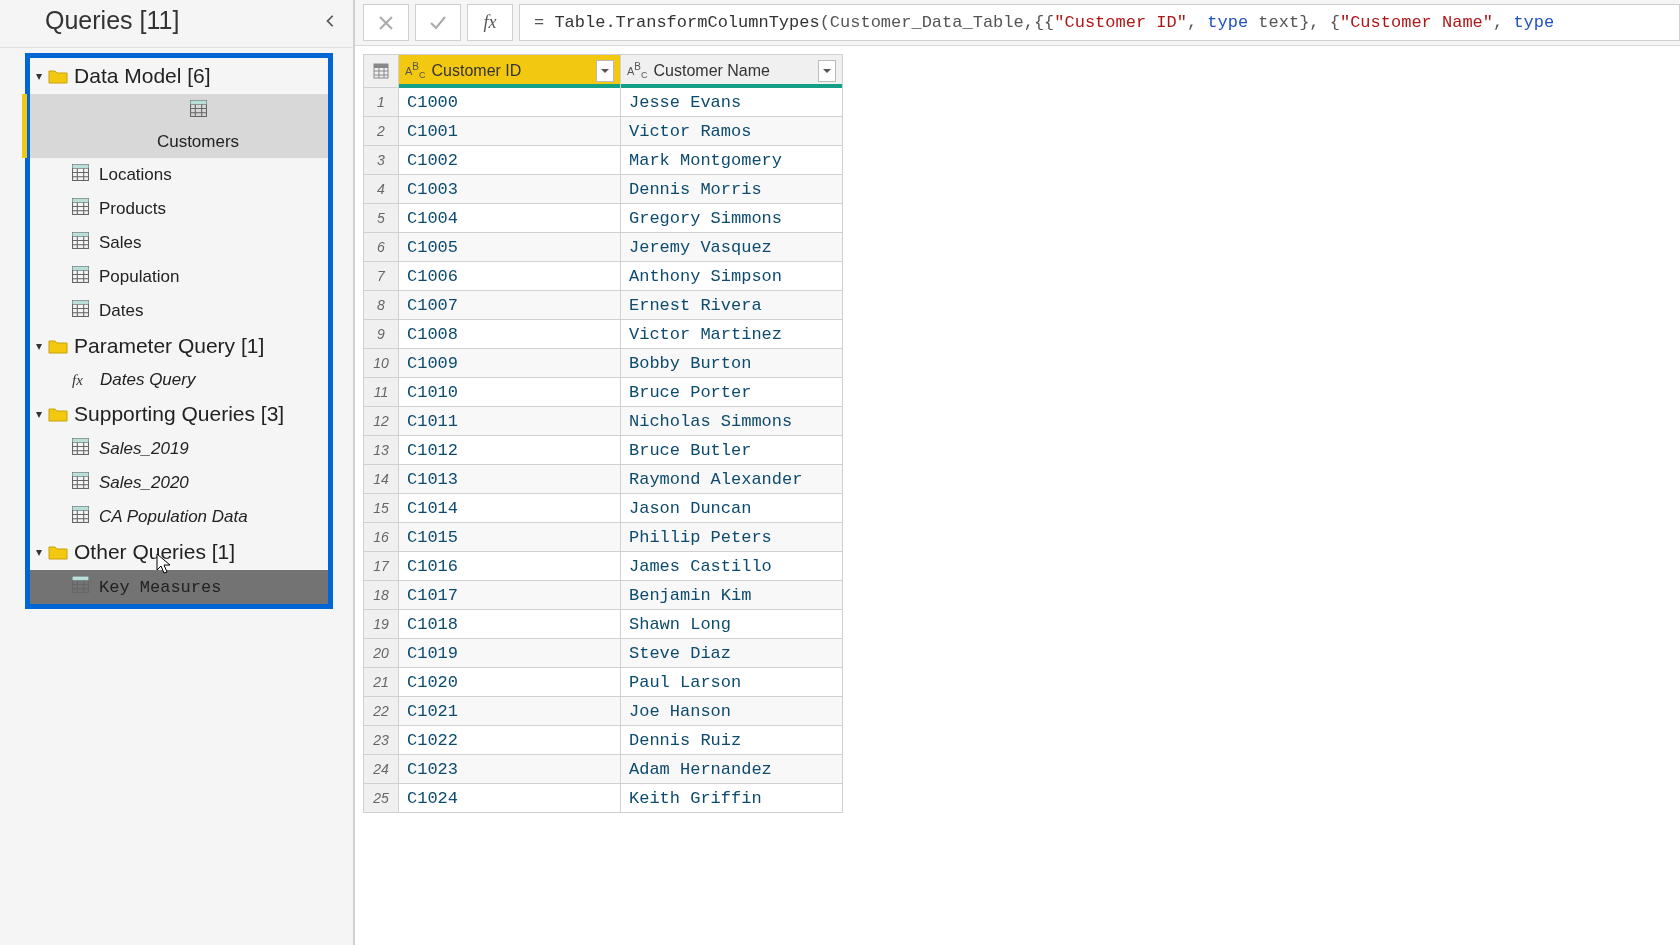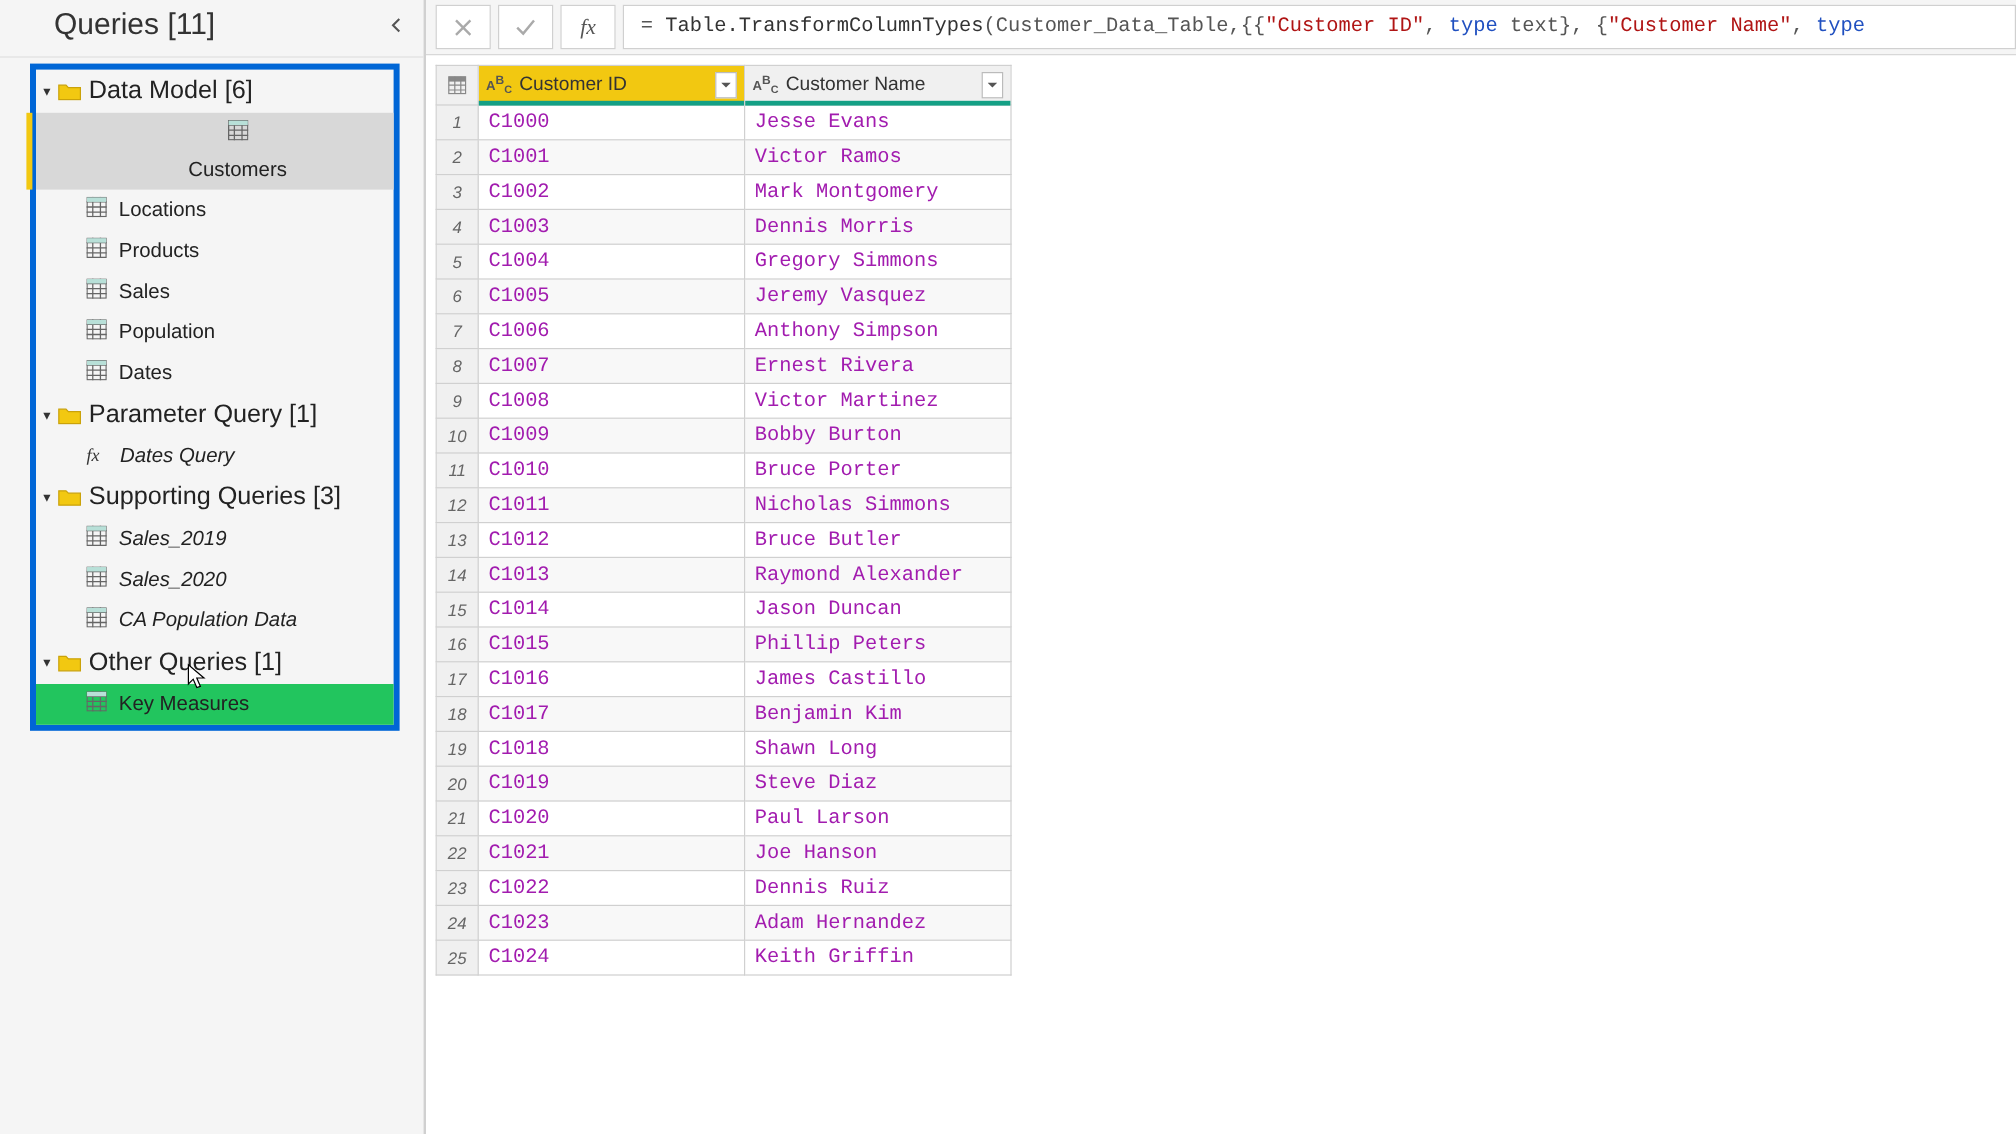--- a/index.html
+++ b/index.html
@@ -83,21 +83,22 @@
       top: 0;
       bottom: 0;
       width: 5px;
       background: #f2c811;
     }
     .item.active {
       background: #d8d8d8;
       flex-direction: column;
     }
     .item.hover {
-      background: #22c55e;
+      background: #737373;
+      font-family: Liberation Mono, monospace;
     }
     .item.italic { font-style: italic; }
     .table-icon { width: 17px; height: 17px; flex-shrink: 0; }
     .fx-icon { width: 18px; height: 16px; font-style: italic; font-family: serif; font-size: 15px; color: #333;}
     .cursor-ptr {
       position: absolute;
       left: 155px;
       top: 552px;
       pointer-events: none;
     }
@@ -208,21 +209,21 @@
       background:#14a085;
     }
     .col-h .col-inner {
       display: flex;
       align-items: center;
       gap: 6px;
       height: 32px;
     }
     .type-icon {
       font-size: 11px;
-      font-weight: bold;
+      font-weight: normal;
       color: #555;
       line-height: 8px;
       font-family: "Segoe UI", Arial, sans-serif;
     }
     .type-icon sup { font-size:10px;}
     .col-name { flex: 1; color: #333;}
     .dd-btn {
       width: 18px;
       height: 22px;
       border: 1px solid #bbb;
@@ -238,21 +239,21 @@
       background: #f0f0f0;
       color: #666;
       font-family: "Segoe UI", Arial, sans-serif;
       font-size: 14px;
       font-style: italic;
       padding: 0 6px;
     }
     td.cell {
       padding: 0 8px;
       background: #fff;
-      color: #a21caf;
+      color: #0c4a6e;
       white-space: nowrap;
     }
     .col-id { width: 222px; }
     .col-name-c { width: 222px; }
     tr.odd td.cell { background: #f8f8f8; }
   </style>
 </head>
 <body>
 
 <div class="app">

